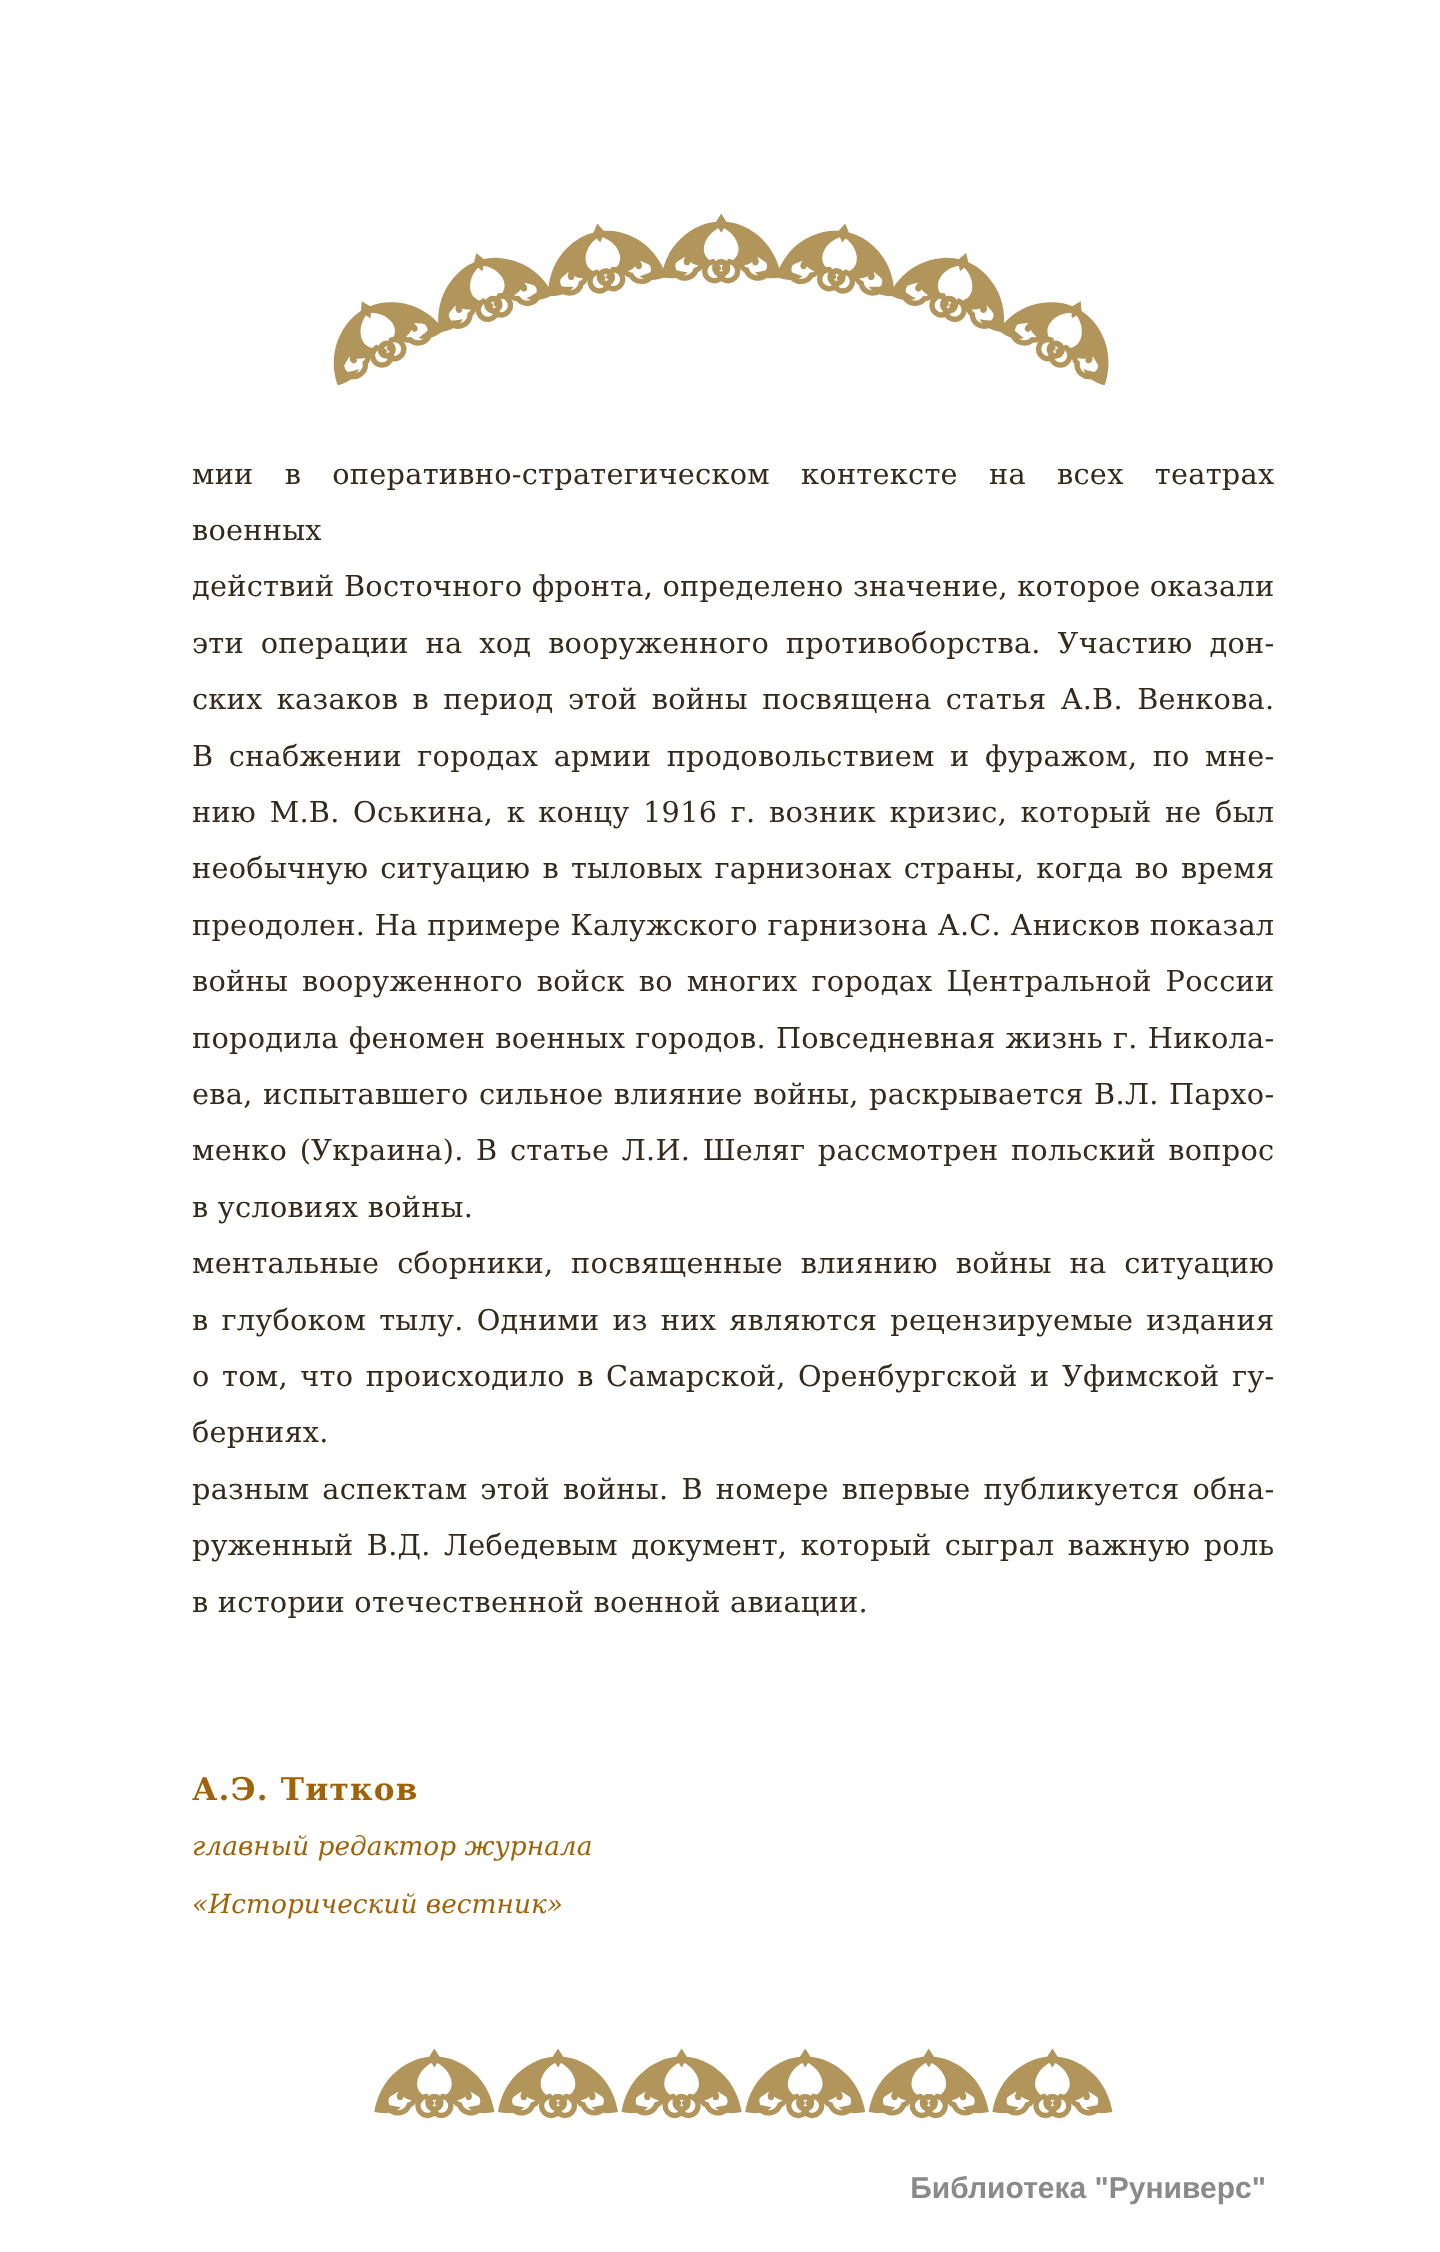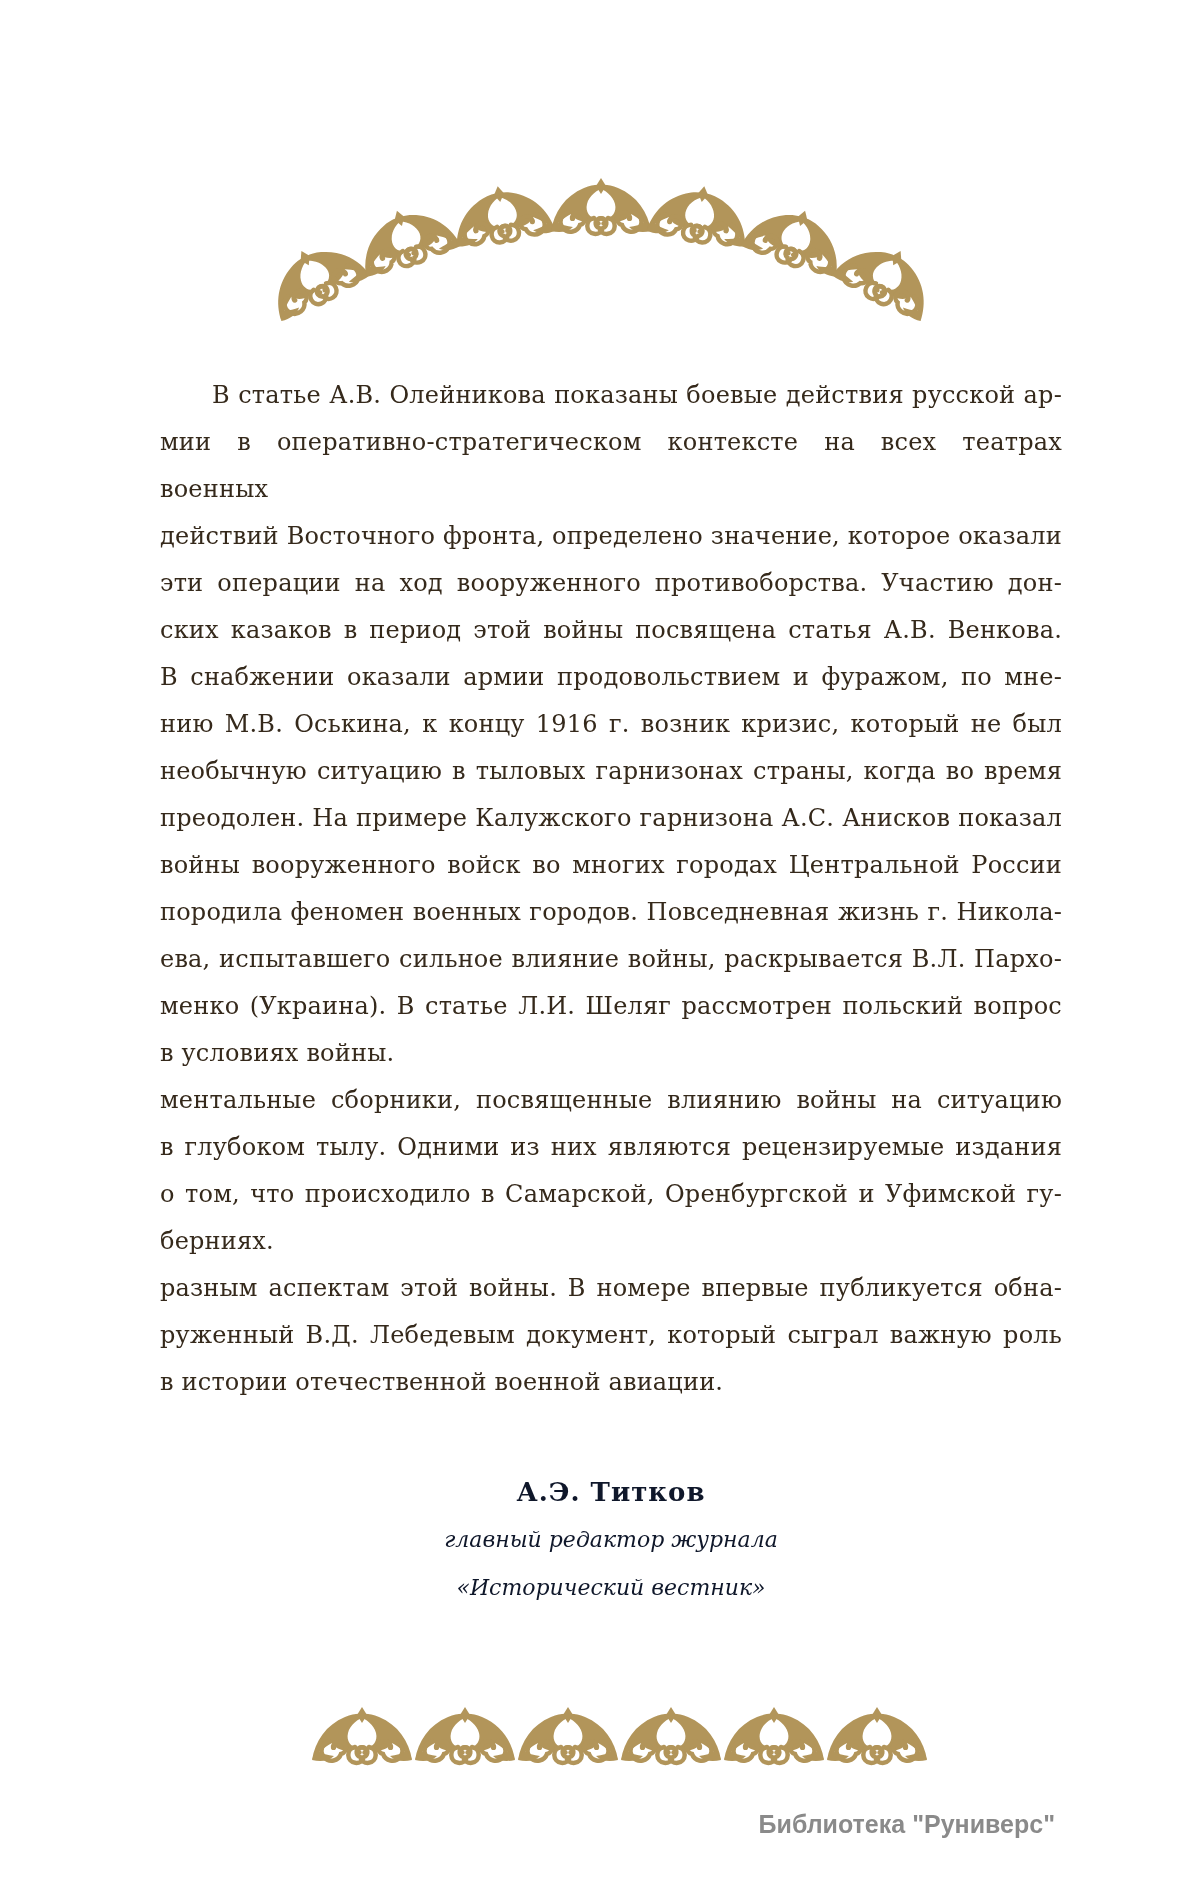--- a/index.html
+++ b/index.html
@@ -25,22 +25,22 @@
     letter-spacing:0.2px;
   }
   .para{margin:0;}
   .line{text-align:justify;text-align-last:justify;white-space:normal;}
   .line.last{text-align-last:left;}
   .line.first{text-indent:52px;}
 
   #signature{
     position:absolute;
     left:160px;top:1468px;width:902px;
-    text-align:center;
-    color:#0f172a;
+    text-align:left;
+    color:#a16207;
     line-height:48px;
     font-size:26px;
   }
   #signature .sig-name{font-weight:bold;letter-spacing:1px;}
   #signature .sig-italic{font-style:italic;font-size:22px;}
 
   #watermark{
     position:absolute;
     top:1810px;right:145px;
     font-family:"Liberation Sans","DejaVu Sans",sans-serif;
@@ -76,26 +76,25 @@
       <use href="#motif" transform="rotate(-9.13 601 829) translate(601 205)"></use>
       <use href="#motif" transform="translate(601 205)"></use>
       <use href="#motif" transform="rotate(9.13 601 829) translate(601 205)"></use>
       <use href="#motif" transform="rotate(18.27 601 829) translate(601 205)"></use>
       <use href="#motif" transform="rotate(27.4 601 829) translate(601 205)"></use>
     </g>
   </svg>
 
   <div id="body-text">
       <div class="para">
-        <div class="line first">В статье А.В. Олейникова показаны боевые действия русской ар-</div>
         <div class="line">мии в оперативно-стратегическом контексте на всех театрах военных</div>
         <div class="line">действий Восточного фронта, определено значение, которое оказали</div>
         <div class="line">эти операции на ход вооруженного противоборства. Участию дон-</div>
         <div class="line">ских казаков в период этой войны посвящена статья А.В. Венкова.</div>
-        <div class="line">В снабжении оказали армии продовольствием и фуражом, по мне-</div>
+        <div class="line">В снабжении городах армии продовольствием и фуражом, по мне-</div>
         <div class="line">нию М.В. Оськина, к концу 1916 г. возник кризис, который не был</div>
         <div class="line">необычную ситуацию в тыловых гарнизонах страны, когда во время</div>
         <div class="line">преодолен. На примере Калужского гарнизона А.С. Анисков показал</div>
         <div class="line">войны вооруженного войск во многих городах Центральной России</div>
         <div class="line">породила феномен военных городов. Повседневная жизнь г. Никола-</div>
         <div class="line">ева, испытавшего сильное влияние войны, раскрывается В.Л. Пархо-</div>
         <div class="line">менко (Украина). В статье Л.И. Шеляг рассмотрен польский вопрос</div>
         <div class="line last">в условиях войны.</div>
       </div>
       <div class="para">

